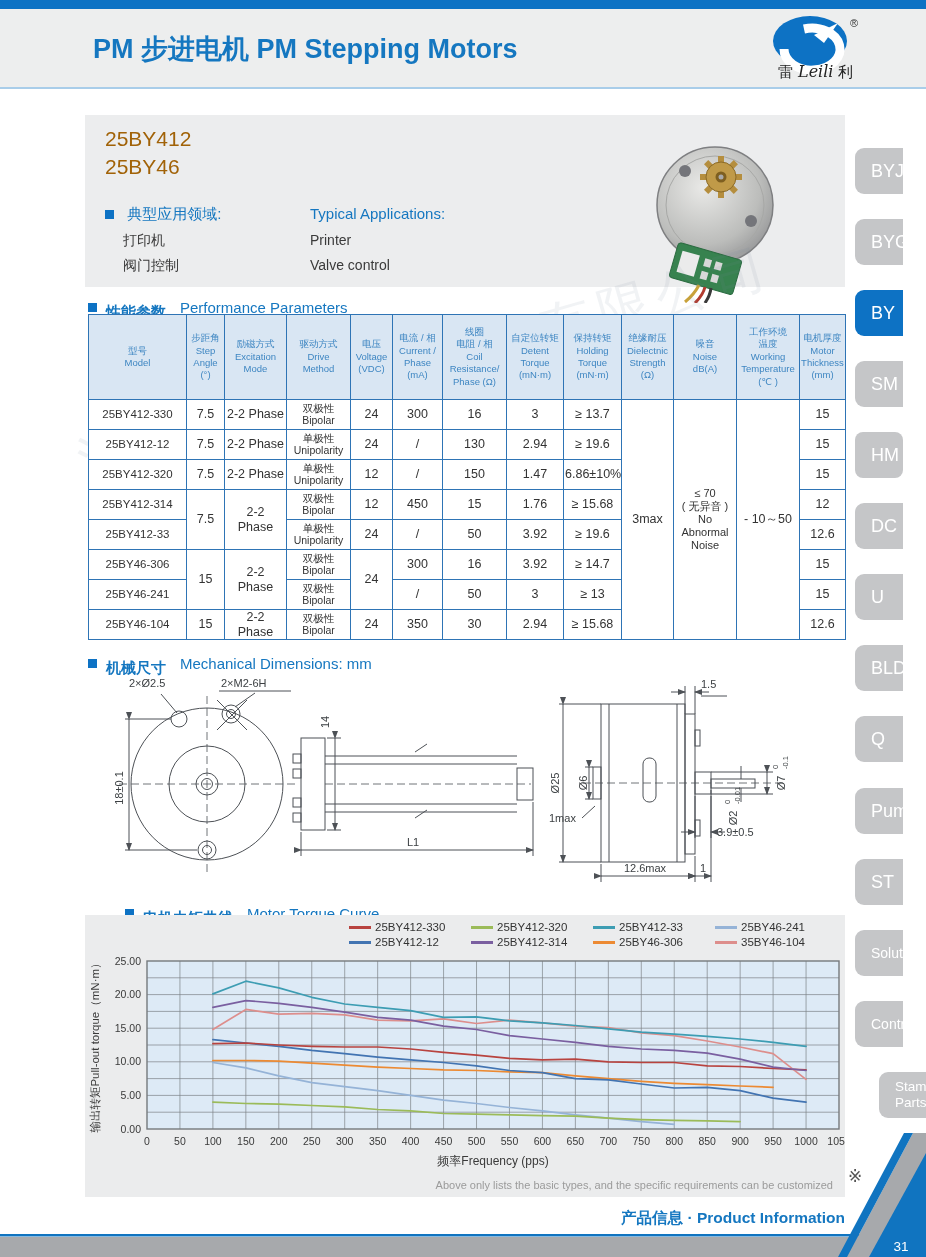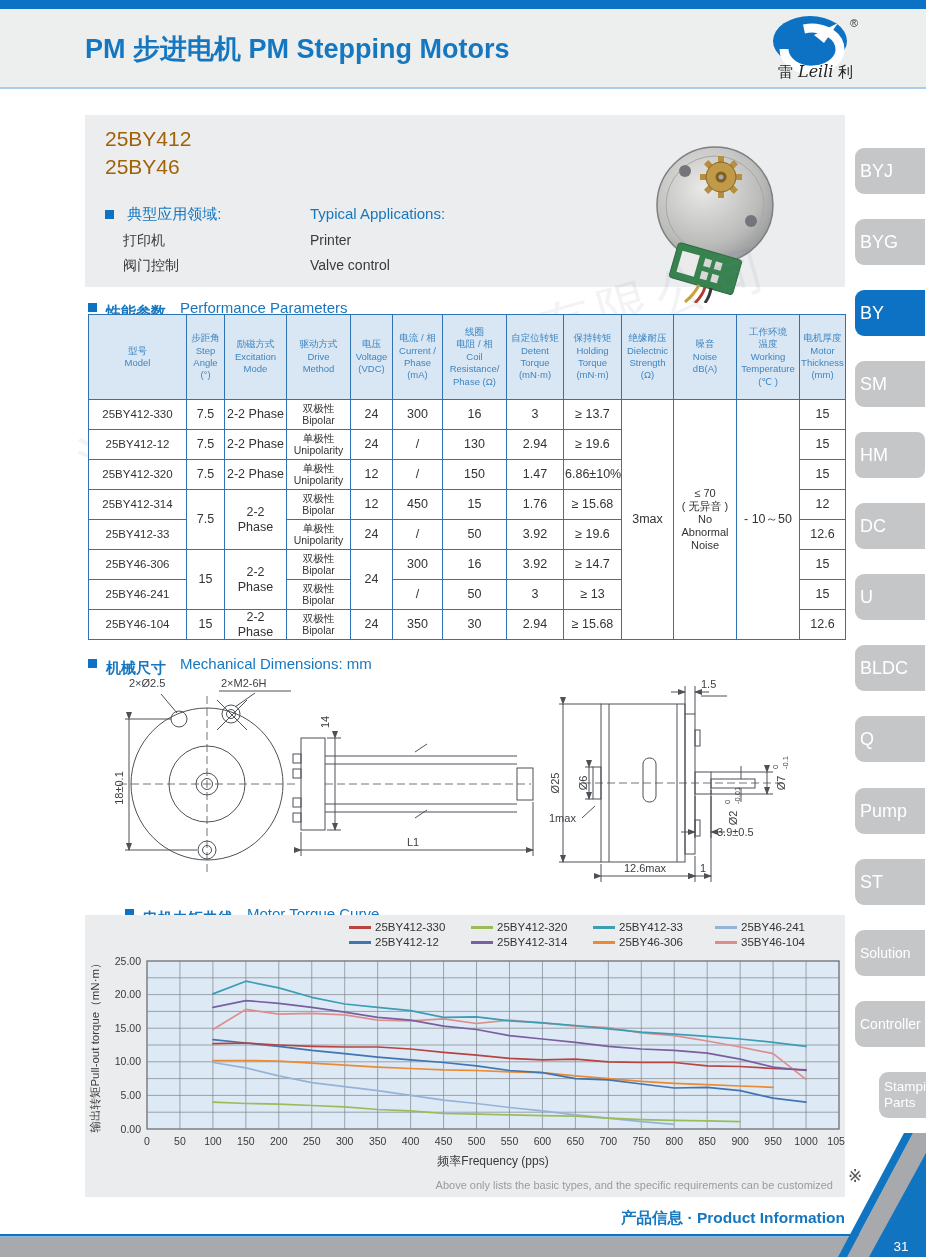--- a/index.html
+++ b/index.html
@@ -1,28 +1,28 @@
 <!DOCTYPE html>
 <html><head>
 <meta charset="utf-8">
 <style>
   html,body{margin:0;padding:0;background:#fff;}
   #page{position:relative;width:926px;height:1257px;background:#fff;overflow:hidden;
         font-family:"Liberation Sans","DejaVu Sans",sans-serif;color:#333;}
   .topbar{position:absolute;left:0;top:0;width:926px;height:9px;background:#0d72c4;}
   .header{position:absolute;left:0;top:9px;width:926px;height:78px;background:#edeeee;border-bottom:2px solid #a9cde9;}
-  .header .title{position:absolute;left:85px;top:22px;font-size:27px;font-weight:600;color:#1577c0;}
+  .header .title{position:absolute;left:93px;top:22px;font-size:27px;font-weight:600;color:#1577c0;}
   .logo{position:absolute;right:52px;top:6px;width:120px;height:72px;}
   .wm{position:absolute;left:70px;top:430px;transform:rotate(-16deg);transform-origin:0 0;
       color:rgba(120,140,160,0.10);white-space:nowrap;pointer-events:none;z-index:5;}
   .wm .l1{font-size:52px;letter-spacing:8px;}
   .wm .l2{font-size:24px;letter-spacing:6px;margin-top:10px;}
   
-  .tab{position:absolute;left:855px;width:70px;height:46px;background:#c5c6c8;border-radius:9px 0 0 9px;
-       color:#fff;display:flex;align-items:center;padding-left:5px;box-sizing:border-box;font-size:18px;cursor:pointer;z-index:8;}
+  .tab{position:absolute;left:855px;width:48px;height:46px;background:#c5c6c8;border-radius:9px 0 0 9px;
+       color:#fff;display:flex;align-items:center;padding-left:16px;box-sizing:border-box;font-size:18px;cursor:pointer;z-index:8;}
   .tab.active{background:#0d72c4;}
   .tab.mid{font-size:14px;}
   .tab.small{font-size:13.5px;line-height:1.15;padding-right:2px;}
   
   .product-box{position:absolute;left:85px;top:115px;width:760px;height:172px;background:#ecedee;}
   .models{position:absolute;left:20px;top:10px;font-size:21px;line-height:1.35;color:#a16207;}
   .app-head{position:absolute;top:90px;color:#1577c0;font-size:15px;}
   .app-item{position:absolute;font-size:14px;color:#3a3a3a;}
   .bullet{display:inline-block;width:9px;height:9px;background:#0d72c4;margin-right:9px;}
   .sec-head{position:absolute;left:88px;display:flex;align-items:center;font-size:15px;color:#1577c0;z-index:6;}

